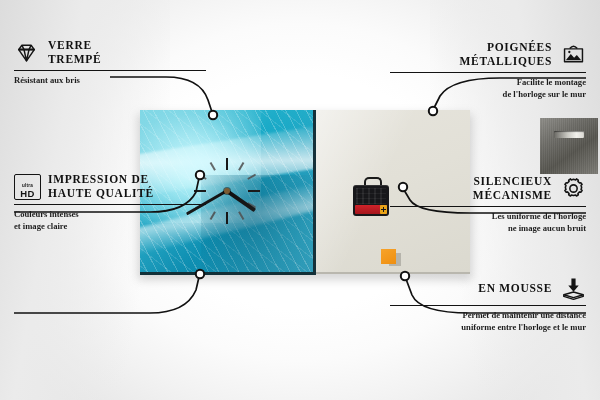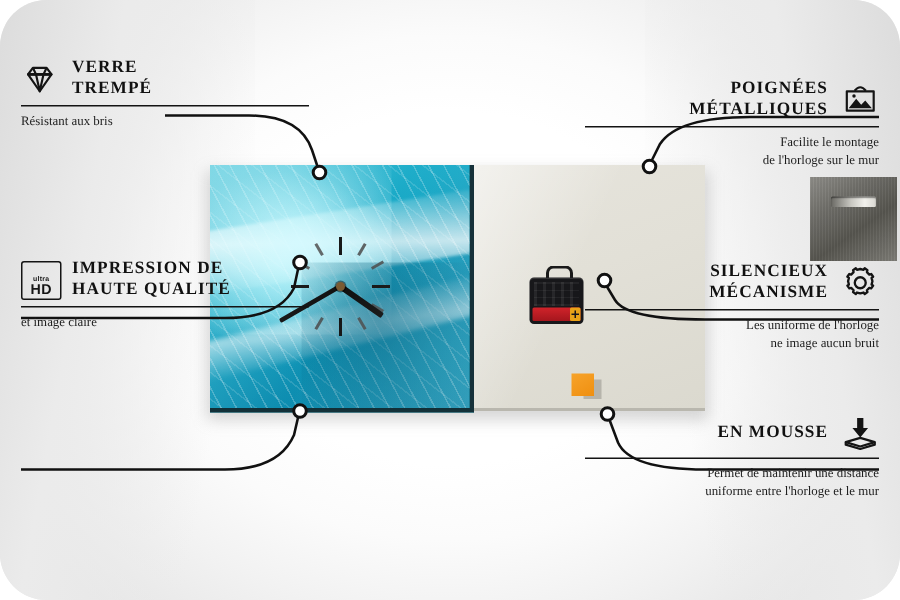--- a/index.html
+++ b/index.html
@@ -2,21 +2,21 @@
 <html><head>
 <meta charset="utf-8">
 <style>
   html,body{margin:0;padding:0;}
   body{
     width:600px;height:400px;overflow:hidden;
     font-family:"Liberation Serif", serif;
     background:#ffffff;
     position:relative;
   }
-  #stage{position:absolute;inset:0;width:600px;height:400px;overflow:hidden;border-radius:31px;}
+  #stage{position:absolute;inset:0;width:600px;height:400px;overflow:hidden;}
 
   
   .bg-base{position:absolute;inset:0;background:#ffffff;}
   .bg-vig{
     position:absolute;inset:0;
     background:radial-gradient(ellipse 58% 70% at 50% 48%,
       #ffffff 0%, #ffffff 42%, #fbfbfb 60%, #f2f2f2 78%, #e6e6e6 100%);
   }
   .bg-corner-l{
     position:absolute;left:0;top:0;width:170px;height:400px;
@@ -137,21 +137,21 @@
   .feat-head{display:flex;align-items:center;gap:9px;}
   .feat.right .feat-head{flex-direction:row-reverse;}
   .feat-title{
     font-family:"Liberation Serif", serif;
     font-size:11.5px;font-weight:bold;color:#111;
     letter-spacing:.7px;line-height:1.22;text-transform:uppercase;
   }
   .feat-rule{height:1.4px;background:#131313;margin:4px 0 4px;}
   .feat-desc{
     font-family:"Liberation Serif", serif;
-    font-size:8.6px;color:#1d1d1d;line-height:1.34;
+    font-size:8.6px;color:#1d1d1d;line-height:1.34;font-weight:bold;
   }
   .ic{width:25px;height:25px;flex:0 0 25px;display:block;}
   .ic svg{display:block;width:25px;height:25px;}
 
   .hdbox{width:25px;height:24px;border:1.6px solid #141414;border-radius:2px;
     display:flex;flex-direction:column;align-items:center;justify-content:flex-end;line-height:1;}
   .hdbox .u{font-size:4.6px;font-weight:bold;letter-spacing:.2px;color:#141414;
     font-family:"Liberation Sans", sans-serif;}
   .hdbox .h{font-size:9.5px;font-weight:bold;letter-spacing:.3px;color:#141414;
     font-family:"Liberation Sans", sans-serif;margin-top:.5px;}
@@ -293,26 +293,27 @@
           <span class="h">HD</span>
         </span>
       </span>
       <div class="feat-title">
         <div>IMPRESSION DE</div>
         <div>HAUTE QUALITÉ</div>
       </div>
     </div>
     <div class="feat-rule"></div>
     <div class="feat-desc">
+      <div>Couleurs intenses</div>
       <div>et image claire</div>
     </div>
   </div>
 
 
-  <div class="feat right" style="top:52px">
+  <div class="feat right" style="top:40px">
     <div class="feat-head">
       <span class="ic">
         <svg viewBox="0 0 24 24" fill="none" stroke="#141414" stroke-width="1.4" stroke-linejoin="round">
           <path d="M8.4 6.2 Q12 1.8 15.6 6.2"></path>
           <rect x="3.4" y="6.6" width="17.2" height="12.4"></rect>
           <path d="M4.6 17.4 L9.4 11.4 L12.6 15.2 L15.2 12.4 L19.4 17.4 Z" fill="#141414" stroke="none"></path>
           <circle cx="8" cy="9.6" r="1.1" fill="#141414" stroke="none"></circle>
         </svg>
       </span>
       <div class="feat-title">

